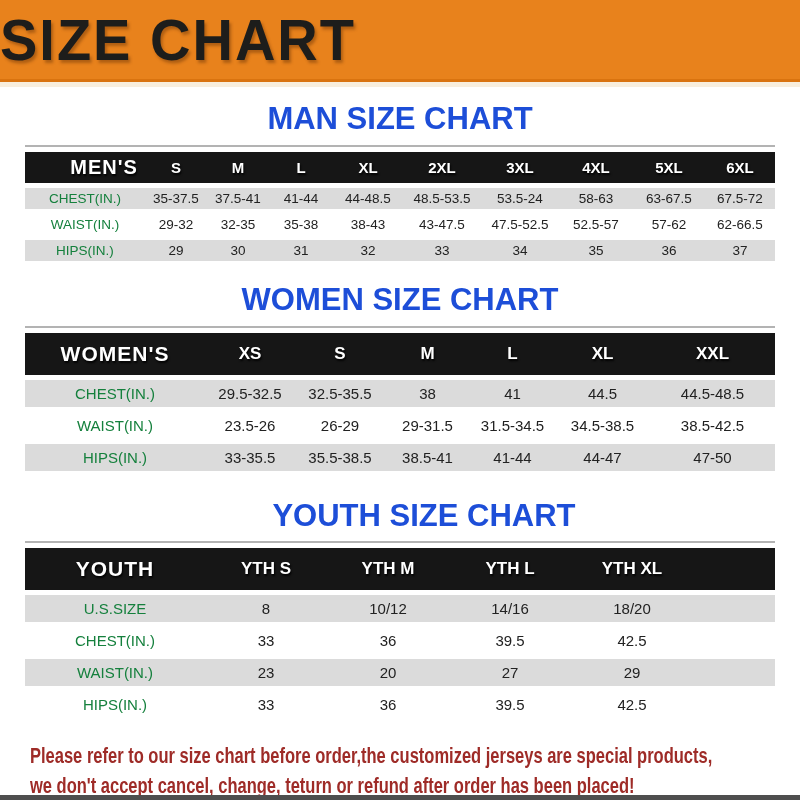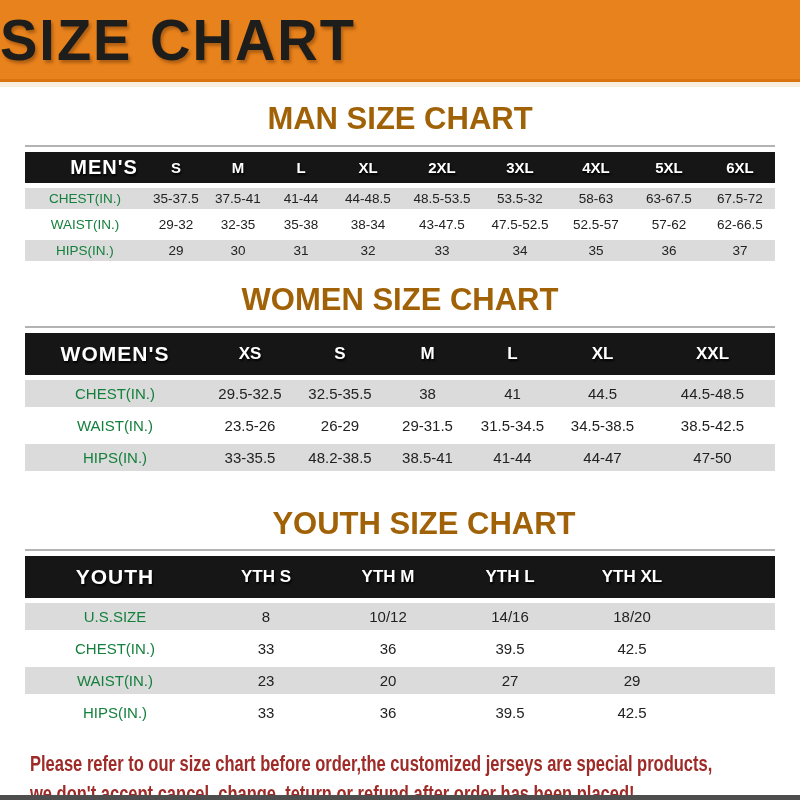--- a/index.html
+++ b/index.html
@@ -16,25 +16,25 @@
   }
   .banner h1 {
     font-size: 56px; font-weight: 900; color: #1d1d1b; letter-spacing: 2px;
     line-height: 1; transform: scaleY(1.04);
     text-shadow: 2px 3px 3px rgba(70, 30, 0, 0.35);
   }
   .banner-strip { height: 5px; background: #f8eedd; }
   
   .section-heading {
     text-align: center; font-size: 31px; line-height: 1.1;
-    font-weight: 900; color: #a16207;
+    font-weight: 900; color: #1d4ed8;
   }
   .mens   .section-heading { margin: 15px 0 9px; }
   .womens .section-heading { margin: 17px 0 9px; text-align: center; }
-  .youth  .section-heading { margin: 31px 0 8px; padding-left: 48px; }
+  .youth  .section-heading { margin: 23px 0 8px; padding-left: 48px; }
   
   .size-table {
     width: 750px; margin: 0 auto; table-layout: fixed;
     border-collapse: separate; border-spacing: 0 5px;
     border-top: 2px solid #b3b3b3;
   }
   .size-table th {
     background: var(--header-black, #161616); color: #ffffff;
     font-weight: 700; text-align: center; white-space: nowrap;
     text-shadow: 1px 2px 2px rgba(0, 0, 0, 0.9);
@@ -100,31 +100,31 @@
           </tr>
       </thead>
       <tbody>
           <tr>
             <td class="row-label">CHEST(IN.)</td>
             <td>35-37.5</td>
             <td>37.5-41</td>
             <td>41-44</td>
             <td>44-48.5</td>
             <td>48.5-53.5</td>
-            <td>53.5-32</td>
+            <td>53.5-24</td>
             <td>58-63</td>
             <td>63-67.5</td>
             <td>67.5-72</td>
           </tr>
           <tr>
             <td class="row-label">WAIST(IN.)</td>
             <td>29-32</td>
             <td>32-35</td>
             <td>35-38</td>
-            <td>38-34</td>
+            <td>38-43</td>
             <td>43-47.5</td>
             <td>47.5-52.5</td>
             <td>52.5-57</td>
             <td>57-62</td>
             <td>62-66.5</td>
           </tr>
           <tr>
             <td class="row-label">HIPS(IN.)</td>
             <td>29</td>
             <td>30</td>
@@ -178,21 +178,21 @@
             <td>23.5-26</td>
             <td>26-29</td>
             <td>29-31.5</td>
             <td>31.5-34.5</td>
             <td>34.5-38.5</td>
             <td>38.5-42.5</td>
           </tr>
           <tr>
             <td class="row-label">HIPS(IN.)</td>
             <td>33-35.5</td>
-            <td>48.2-38.5</td>
+            <td>35.5-38.5</td>
             <td>38.5-41</td>
             <td>41-44</td>
             <td>44-47</td>
             <td>47-50</td>
           </tr>
         </tbody>
     </table>
   </section>
 
   <section class="youth">

